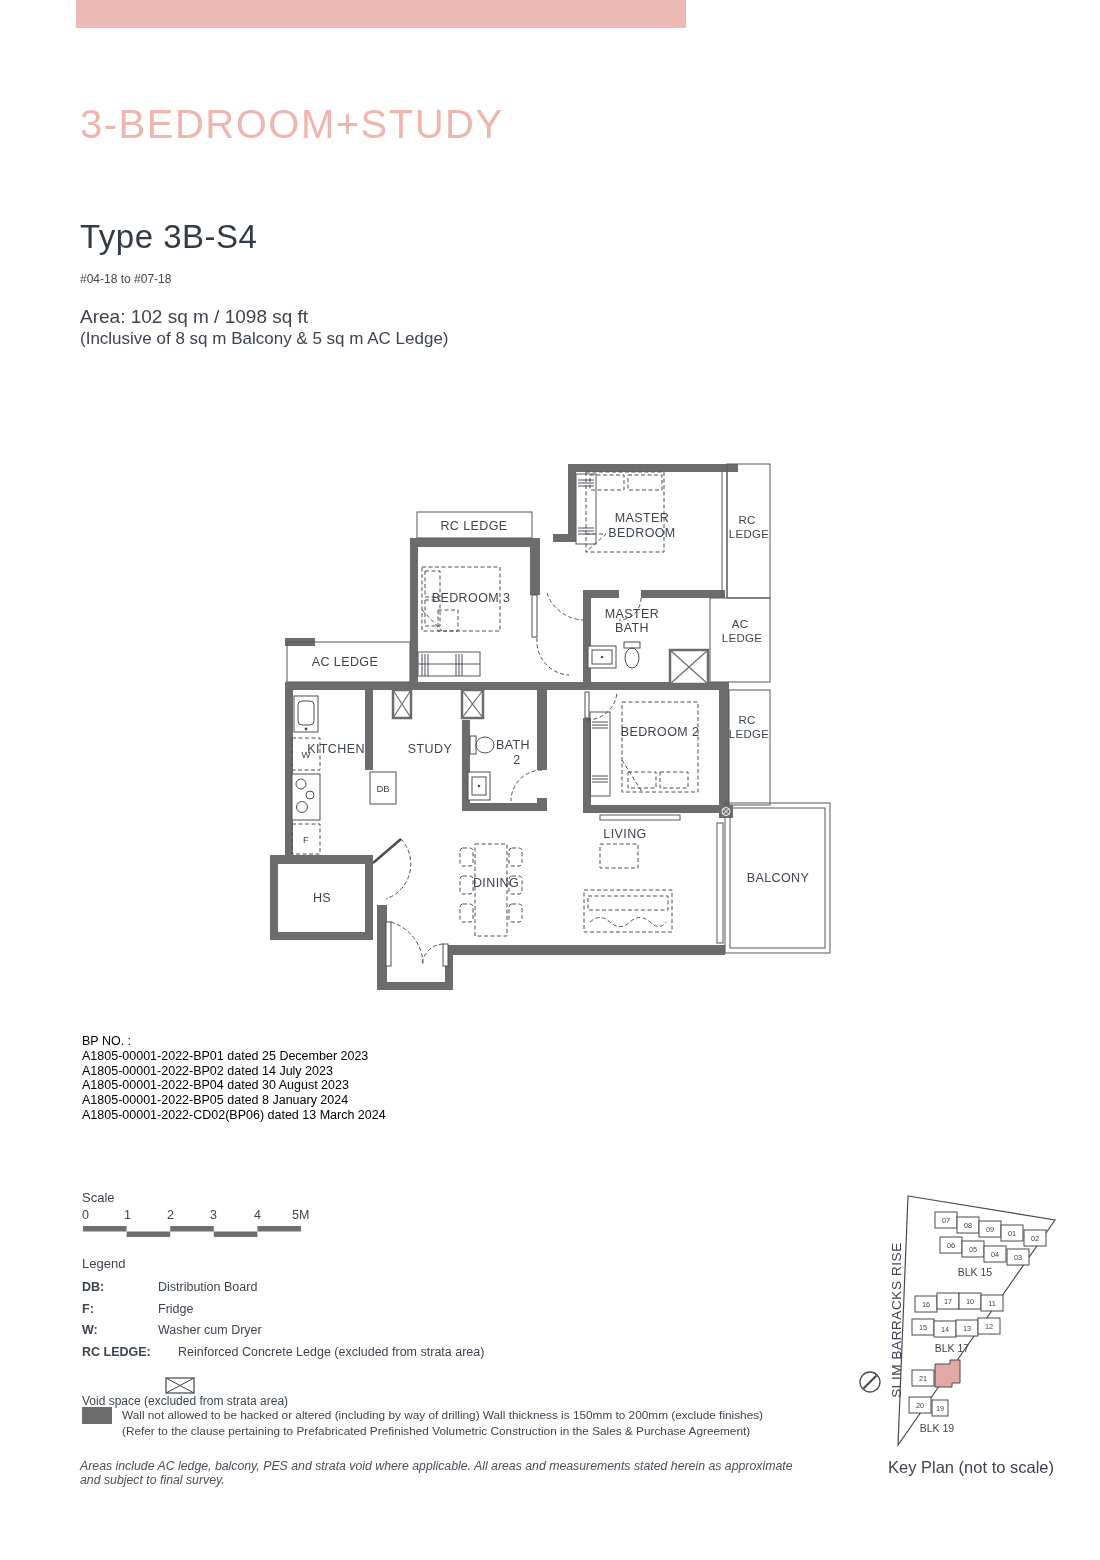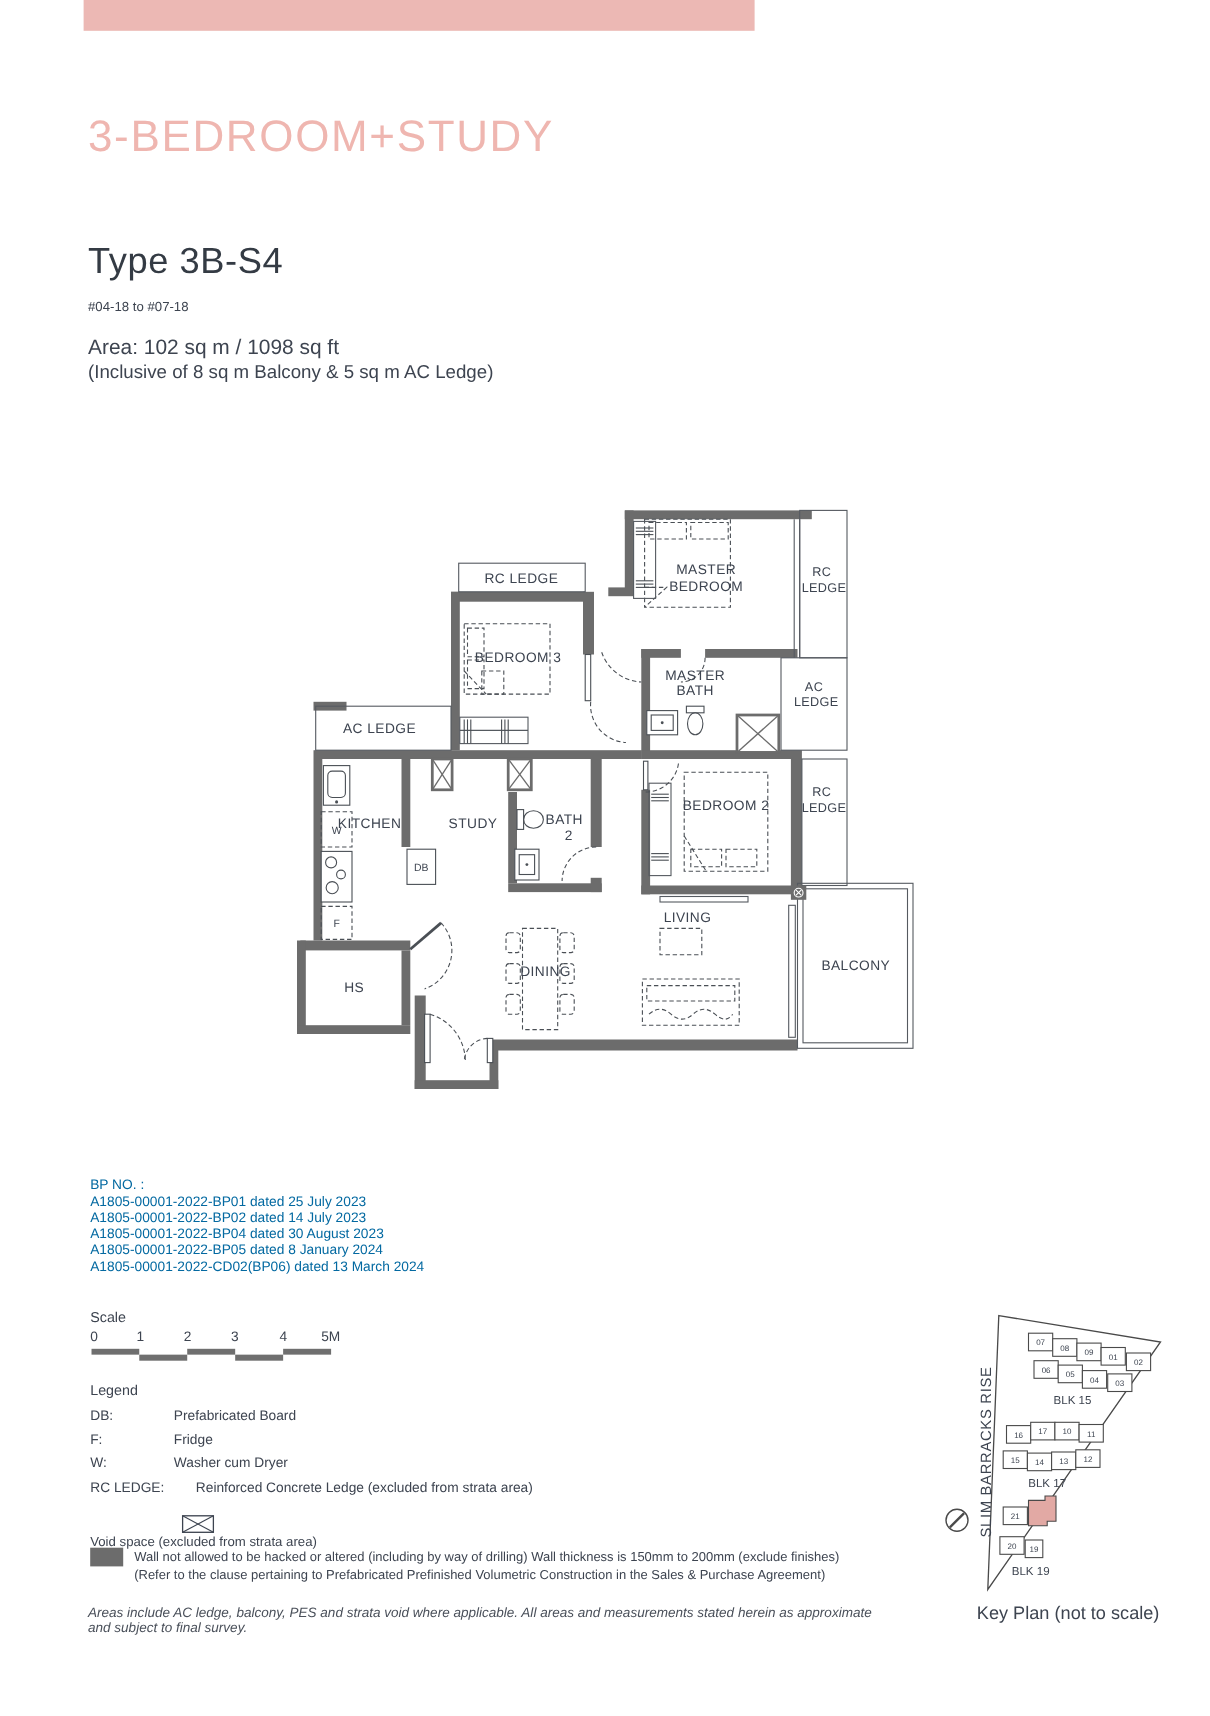--- a/index.html
+++ b/index.html
@@ -4,29 +4,29 @@
 <style>
   html,body{margin:0;padding:0;background:#ffffff;}
   body{width:1100px;height:1560px;position:relative;font-family:"Liberation Sans",sans-serif;color:#3d4450;overflow:hidden;}
   .abs{position:absolute;}
   .banner{left:76px;top:0;width:610px;height:28px;background:#ecb8b4;}
   .main-title{left:80px;top:102px;font-size:40px;font-weight:500;letter-spacing:1.5px;color:#efb6b0;}
   .type-title{left:80px;top:218px;font-size:33px;font-weight:400;color:#343b44;letter-spacing:.5px;text-align:center;}
   .floor-range{left:80px;top:272px;font-size:12px;color:#3d4450;}
   .area1{left:80px;top:306px;font-size:19px;color:#3d4450;text-align:right;}
   .area2{left:80px;top:329px;font-size:17px;color:#3d4450;}
-  .bp{left:82px;top:1070px;font-size:12.5px;line-height:14.8px;color:#0369a1;}
+  .bp{left:82px;top:1034px;font-size:12.5px;line-height:14.8px;color:#000000;}
   .scale-label{left:82px;top:1190px;font-size:13px;}
   .scale-ticks{left:82px;top:1208px;width:230px;height:14px;font-size:12.5px;}
   .scale-ticks span{position:absolute;top:0;}
   .scale-bar{left:83px;top:1226px;}
   .legend-head{left:82px;top:1256px;font-size:13px;}
   .legend-rows{left:82px;top:1280px;font-size:12.5px;}
   .legend-row{display:flex;margin-bottom:7.5px;}
-  .legend-term{min-width:76px;}
+  .legend-term{min-width:76px;font-weight:bold;}
   .void-row{left:82px;top:1377px;display:flex;align-items:center;font-size:12px;flex-direction:column;}
   .wall-row{left:82px;top:1407px;display:flex;font-size:11.8px;line-height:16px;}
   .swatch{width:30px;height:17px;background:#6c6c6c;margin-right:10px;flex:0 0 auto;}
   .voidicon{margin-right:10px;flex:0 0 auto;}
   .footer{left:80px;top:1459px;width:730px;font-size:12.3px;font-style:italic;color:#4a505a;}
   .kp-caption{left:840px;top:1458px;width:262px;text-align:center;font-size:16.5px;color:#3d4450;}
   svg text{font-family:"Liberation Sans",sans-serif;fill:#3d4450;}
   .rm{font-size:12.5px;letter-spacing:.4px;}
   .rm-s{font-size:11.5px;letter-spacing:.3px;}
   .tag{font-size:9.5px;}
@@ -275,21 +275,21 @@
     <text class="tag" x="36" y="393">F</text>
     <text class="rm" x="52" y="452">HS</text>
     <text class="rm" x="226" y="437">DINING</text>
     <text class="rm" x="355" y="388">LIVING</text>
     <text class="rm" x="508" y="432">BALCONY</text>
   </g>
 </svg>
 
 <div class="abs bp">
   <div>BP NO. :</div>
-  <div>A1805-00001-2022-BP01 dated 25 July 2023</div>
+  <div>A1805-00001-2022-BP01 dated 25 December 2023</div>
   <div>A1805-00001-2022-BP02 dated 14 July 2023</div>
   <div>A1805-00001-2022-BP04 dated 30 August 2023</div>
   <div>A1805-00001-2022-BP05 dated 8 January 2024</div>
   <div>A1805-00001-2022-CD02(BP06) dated 13 March 2024</div>
 </div>
 
 <div class="abs scale-label">Scale</div>
 <div class="abs scale-ticks">
   <span style="left:0">0</span>
   <span style="left:42px">1</span>
@@ -305,21 +305,21 @@
     <rect x="87.2" y="0" width="43.6" height="5.5"></rect>
     <rect x="130.8" y="5.5" width="43.6" height="5.5"></rect>
     <rect x="174.4" y="0" width="43.6" height="5.5"></rect>
   </g>
 </svg>
 
 <div class="abs legend-head">Legend</div>
 <div class="abs legend-rows">
   <div class="legend-row">
     <span class="legend-term">DB:</span>
-    <span>Prefabricated Board</span>
+    <span>Distribution Board</span>
   </div>
   <div class="legend-row">
     <span class="legend-term">F:</span>
     <span>Fridge</span>
   </div>
   <div class="legend-row">
     <span class="legend-term">W:</span>
     <span>Washer cum Dryer</span>
   </div>
   <div class="legend-row">

